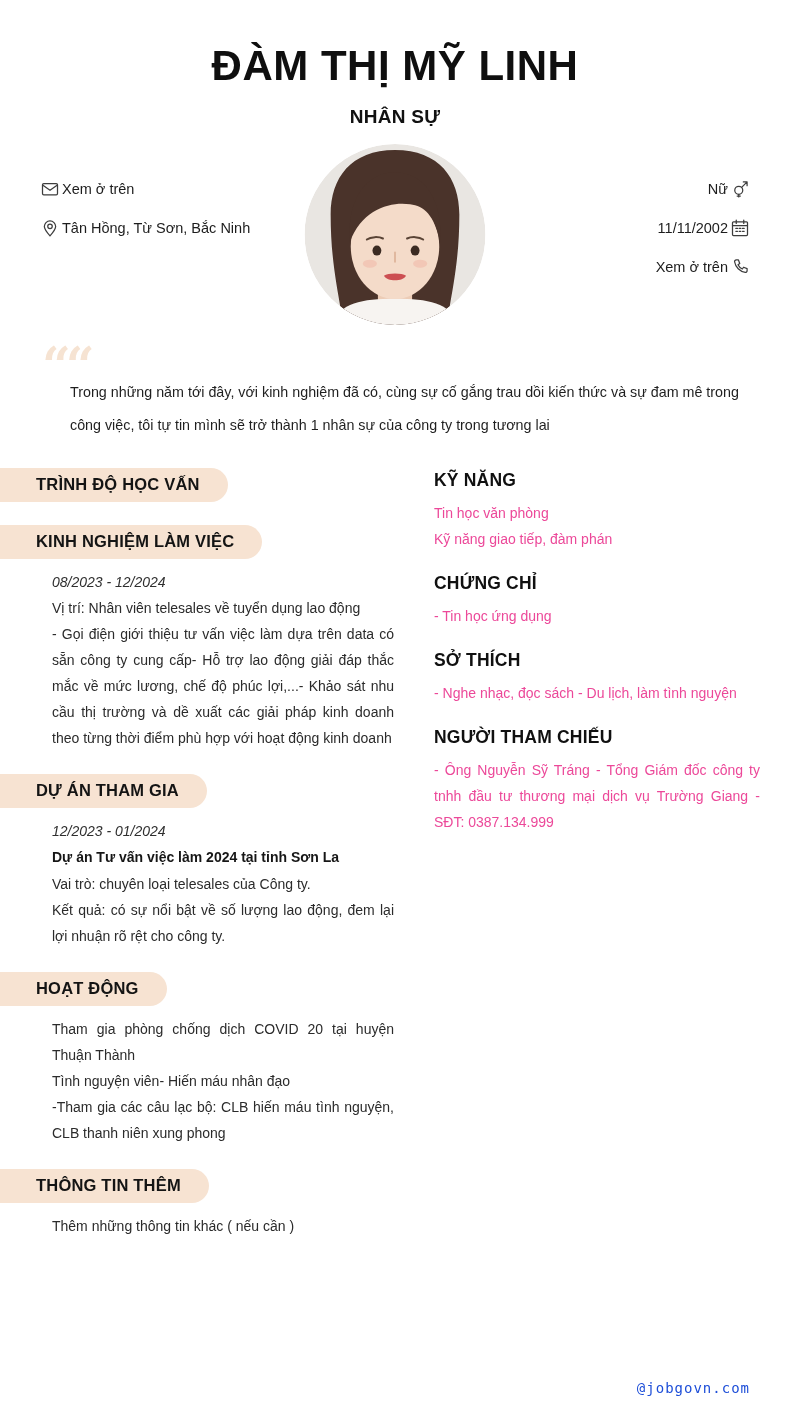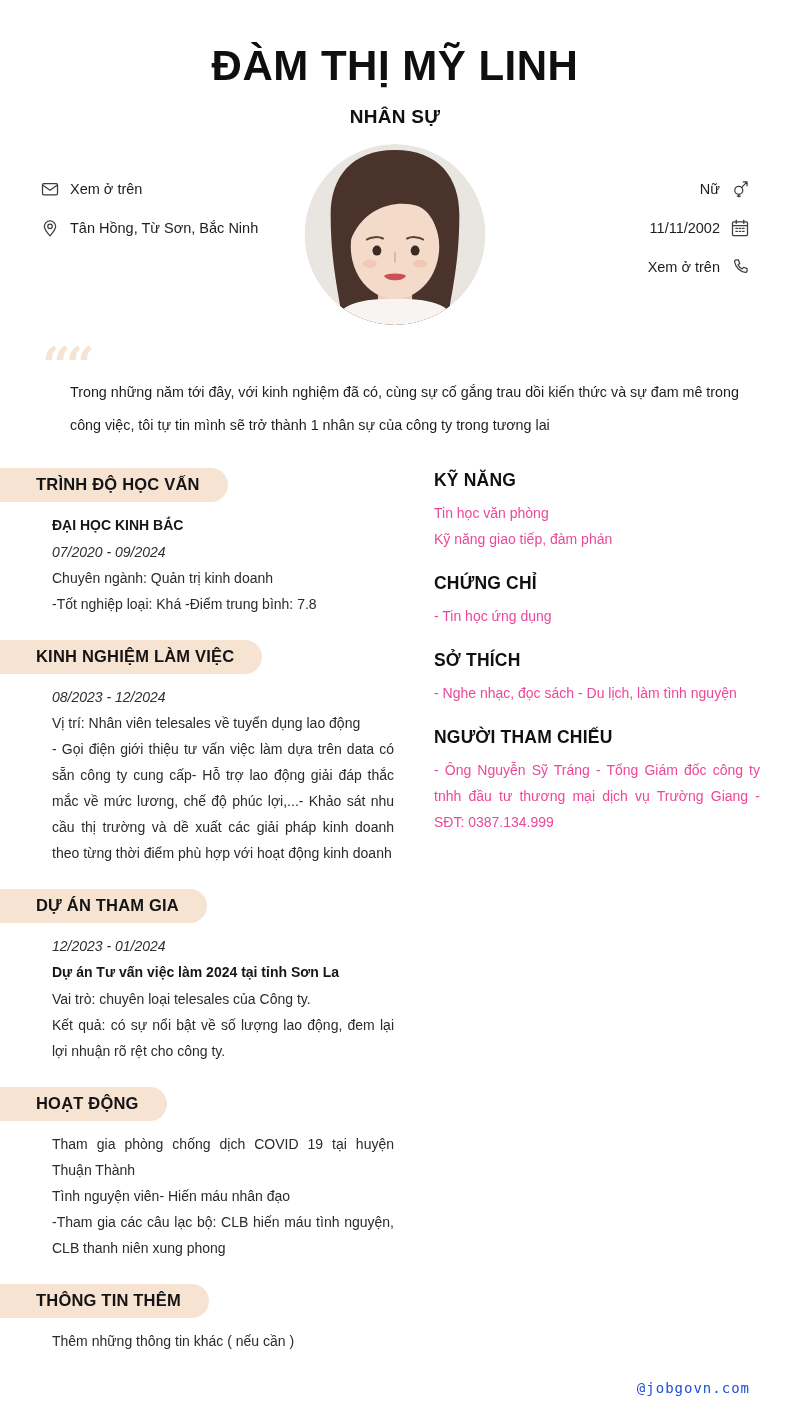--- a/index.html
+++ b/index.html
@@ -10,21 +10,21 @@
          margin:42px 0 10px;}
   .job-title{text-align:center;font-size:19px;font-weight:700;letter-spacing:.3px;color:#111;margin:16px;}
   
   .contact{position:relative;height:188px;margin-top:16px;}
   .avatar{position:absolute;left:50%;top:0;transform:translateX(-50%);
           width:181px;height:181px;border-radius:50%;overflow:hidden;}
   .avatar svg{display:block;width:100%;height:100%;}
   .contact-col{position:absolute;top:33px;display:flex;flex-direction:column;gap:15px;}
   .contact-col.cleft{left:40px;align-items:flex-start;}
   .contact-col.cright{right:40px;align-items:flex-end;}
-  .contact-item{display:flex;align-items:center;gap:10px;font-size:14.5px;color:#1d1d1d;height:24px;}
+  .contact-item{display:flex;align-items:center;gap:2px;font-size:14.5px;color:#1d1d1d;height:24px;}
   .icon{display:inline-flex;width:20px;height:20px;}
   .icon svg{width:20px;height:20px;fill:none;stroke:#3d3d3d;stroke-width:1.5;
             stroke-linecap:round;stroke-linejoin:round;}
   
   .quote{margin:14px 40px 0 42px;}
   .quote-mark{display:block;height:26px;font-family:"DejaVu Serif",serif;font-weight:700;
               font-size:50px;line-height:.78;letter-spacing:-5px;color:#F6E3D2;user-select:none;}
   .quote p{margin:4px 0 0 28px;font-size:14.3px;line-height:33px;color:#1f1f1f;}
   
   .columns{display:flex;margin-top:26px;align-items:flex-start;}
@@ -133,39 +133,34 @@
       </div>
   </div>
 
   <div class="quote">
     <span class="quote-mark">““</span>
     <p>Trong những năm tới đây, với kinh nghiệm đã có, cùng sự cố gắng trau dồi kiến thức và sự đam mê trong công việc, tôi tự tin mình sẽ trở thành 1 nhân sự của công ty trong tương lai</p>
   </div>
 
   <div class="columns">
     <div class="col-left" id="col-left">
-        <div class="sec"><div class="pill">TRÌNH ĐỘ HỌC VẤN</div><div class="sec-body">
-            <p class="t-title">ĐẠI HỌC KINH BẮC</p>
-            <p class="t-date">07/2020 - 09/2024</p>
-            <p>Chuyên ngành: Quản trị kinh doanh</p>
-            <p>-Tốt nghiệp loại: Khá -Điểm trung bình: 7.8</p>
-          </div></div>
+        <div class="sec"><div class="pill">TRÌNH ĐỘ HỌC VẤN</div></div>
         <div class="sec"><div class="pill">KINH NGHIỆM LÀM VIỆC</div><div class="sec-body">
             <p class="t-date">08/2023 - 12/2024</p>
             <p>Vị trí: Nhân viên telesales về tuyển dụng lao động</p>
             <p class=" justify">- Gọi điện giới thiệu tư vấn việc làm dựa trên data có sẵn công ty cung cấp- Hỗ trợ lao động giải đáp thắc mắc về mức lương, chế độ phúc lợi,...- Khảo sát nhu cầu thị trường và dề xuất các giải pháp kinh doanh theo từng thời điểm phù hợp với hoạt động kinh doanh</p>
           </div></div>
         <div class="sec"><div class="pill">DỰ ÁN THAM GIA</div><div class="sec-body">
             <p class="t-date">12/2023 - 01/2024</p>
             <p class="t-title">Dự án Tư vấn việc làm 2024 tại tỉnh Sơn La</p>
             <p>Vai trò: chuyên loại telesales của Công ty.</p>
             <p class=" justify">Kết quả: có sự nổi bật về số lượng lao động, đem lại lợi nhuận rõ rệt cho công ty.</p>
           </div></div>
         <div class="sec"><div class="pill">HOẠT ĐỘNG</div><div class="sec-body">
-            <p class=" justify">Tham gia phòng chống dịch COVID 19 tại huyện Thuận Thành</p>
+            <p class=" justify">Tham gia phòng chống dịch COVID 20 tại huyện Thuận Thành</p>
             <p>Tình nguyện viên- Hiến máu nhân đạo</p>
             <p class=" justify">-Tham gia các câu lạc bộ: CLB hiến máu tình nguyện, CLB thanh niên xung phong</p>
           </div></div>
         <div class="sec"><div class="pill">THÔNG TIN THÊM</div><div class="sec-body">
             <p>Thêm những thông tin khác ( nếu cần )</p>
           </div></div>
       </div>
     <div class="col-right" id="col-right">
         <div class="rsec">
           <h3>KỸ NĂNG</h3>

